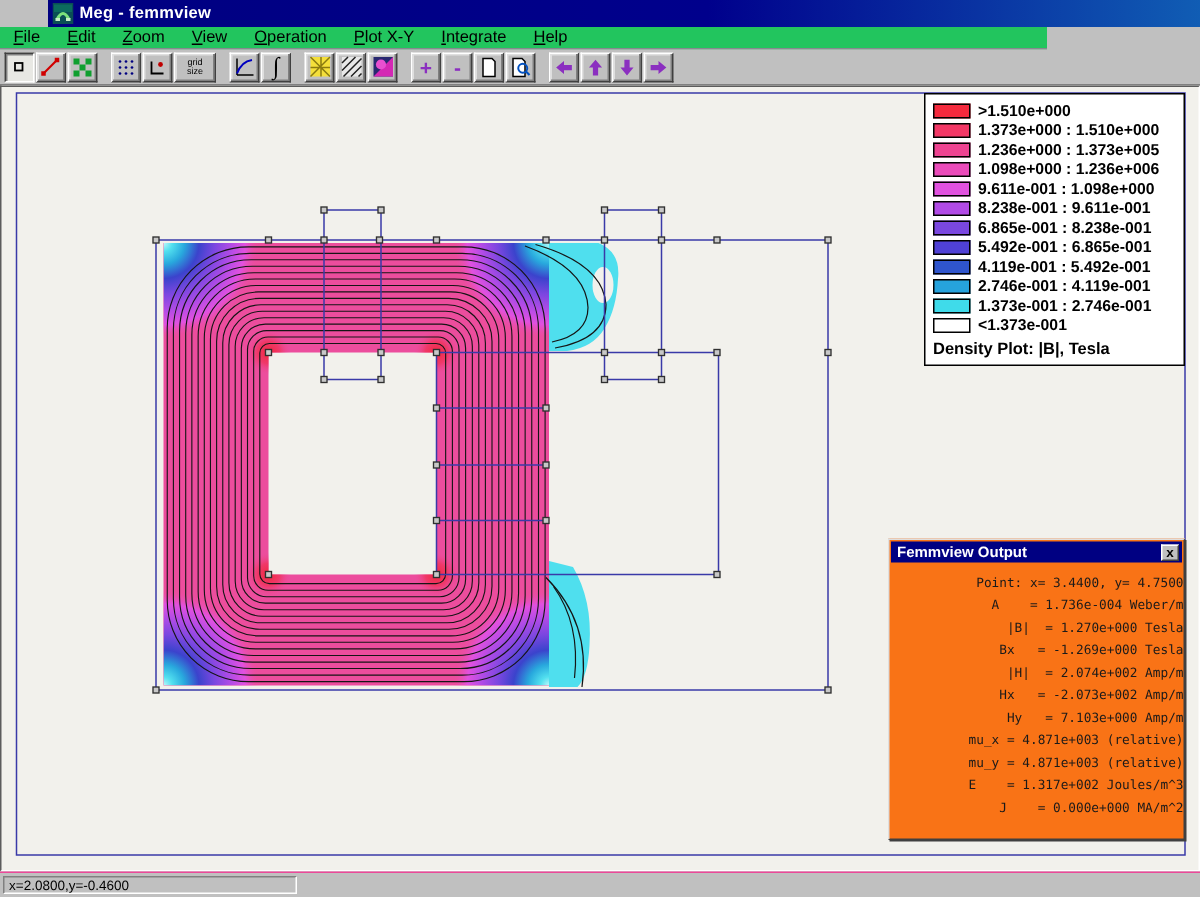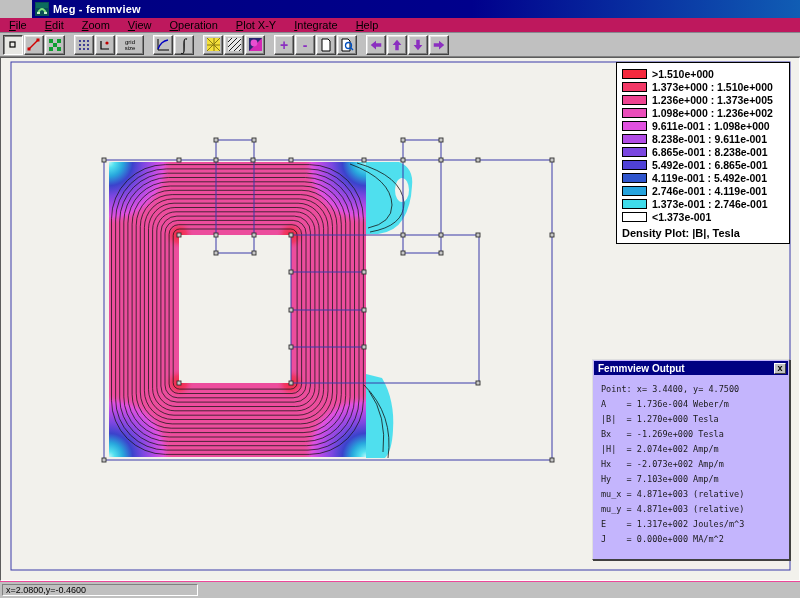--- a/index.html
+++ b/index.html
@@ -8,21 +8,21 @@
   #app{position:relative;width:800px;height:598px;background:#c0c0c0;}
 
   
   .titlebar{position:absolute;left:0;top:0;width:800px;height:18px;
     background:linear-gradient(90deg,#000080 0%,#00008c 55%,#1266b8 100%);
     display:flex;align-items:center;padding-left:3px;box-sizing:border-box;margin-left:32px;}
   .titlebar .ticon{width:14px;height:14px;margin-right:4px;flex:0 0 auto;}
   .titlebar .ttext{color:#fff;font-size:11px;font-weight:bold;letter-spacing:.2px;}
 
   
-  .menubar{position:absolute;left:0;top:18px;width:800px;height:15px;background:#be185d;
+  .menubar{position:absolute;left:0;top:18px;width:698px;height:15px;background:#22c55e;
     display:flex;align-items:center;font-size:11px;color:#000;border-bottom:1px solid #87888f;box-sizing:border-box;}
   .menu-item{padding:0 9px;cursor:default;}
   .menu-item u{text-decoration:underline;}
 
   
   .toolbar{position:absolute;left:0;top:33px;width:800px;height:24px;background:#c0c0c0;
     display:flex;align-items:center;padding-left:3px;box-sizing:border-box;
     border-bottom:1px solid #808080;}
   .tbtn{width:20px;height:20px;background:#c0c0c0;margin-right:1px;flex:0 0 auto;
     border-top:1px solid #fff;border-left:1px solid #fff;
@@ -47,33 +47,33 @@
   
   .legend{position:absolute;left:615px;top:4px;width:174px;background:#fff;
     border:1px solid #000;padding:4px 3px 2px 5px;box-sizing:border-box;}
   .lrow{display:flex;align-items:center;height:13px;}
   .swatch{width:25px;height:10px;border:1px solid #000;flex:0 0 auto;box-sizing:border-box;}
   .llabel{margin-left:5px;font-size:10.5px;font-weight:bold;color:#000;white-space:nowrap;
     font-family:"Liberation Sans",sans-serif;letter-spacing:0;}
   .lcaption{font-size:11px;font-weight:bold;color:#000;margin-top:4px;padding-bottom:2px;}
 
   
-  .outwin{position:absolute;left:591px;top:301px;width:198px;height:201px;background:#c4b5fd;
+  .outwin{position:absolute;left:591px;top:301px;width:198px;height:201px;background:#f97316;
     border-top:1px solid #dfdfdf;border-left:1px solid #dfdfdf;
     border-right:1px solid #404040;border-bottom:1px solid #404040;
     box-shadow:1px 1px 0 #404040;box-sizing:border-box;}
   .outwin .otitle{height:14px;margin:1px;background:#000082;display:flex;align-items:center;
     padding:0 2px 0 4px;}
   .outwin .otitle .ottext{flex:1;color:#fff;font-size:10px;font-weight:bold;}
   .outwin .oclose{width:12px;height:11px;background:#c0c0c0;color:#000;font-size:9px;line-height:9px;
     font-weight:bold;text-align:center;border-top:1px solid #fff;border-left:1px solid #fff;
     border-right:1px solid #404040;border-bottom:1px solid #404040;box-sizing:border-box;}
   .obody{padding:6px 0 0 8px;}
   .oline{font-family:"DejaVu Sans Mono",monospace;font-size:8.5px;line-height:15px;
-    color:#1a1a1a;white-space:pre;}
+    color:#1a1a1a;white-space:pre;text-align:right;}
 
   
   .statusbar{position:absolute;left:0;top:581px;width:800px;height:17px;background:#c0c0c0;
     border-top:1px solid #ec4899;box-sizing:border-box;}
   .statusfield{position:absolute;left:2px;top:2px;width:196px;height:12px;
     border-top:1px solid #808080;border-left:1px solid #808080;
     border-right:1px solid #fff;border-bottom:1px solid #fff;
     font-size:9px;color:#000;padding:0 3px;line-height:11px;box-sizing:border-box;}
 </style>
 </head>
@@ -354,21 +354,21 @@
           <div class="lrow">
             <span class="swatch" style="background: rgb(242, 56, 102);"></span>
             <span class="llabel">1.373e+000 : 1.510e+000</span>
           </div>
           <div class="lrow">
             <span class="swatch" style="background: rgb(238, 67, 145);"></span>
             <span class="llabel">1.236e+000 : 1.373e+005</span>
           </div>
           <div class="lrow">
             <span class="swatch" style="background: rgb(234, 76, 186);"></span>
-            <span class="llabel">1.098e+000 : 1.236e+002</span>
+            <span class="llabel">1.098e+000 : 1.236e+006</span>
           </div>
           <div class="lrow">
             <span class="swatch" style="background: rgb(225, 81, 224);"></span>
             <span class="llabel">9.611e-001 : 1.098e+000</span>
           </div>
           <div class="lrow">
             <span class="swatch" style="background: rgb(177, 75, 230);"></span>
             <span class="llabel">8.238e-001 : 9.611e-001</span>
           </div>
           <div class="lrow">

